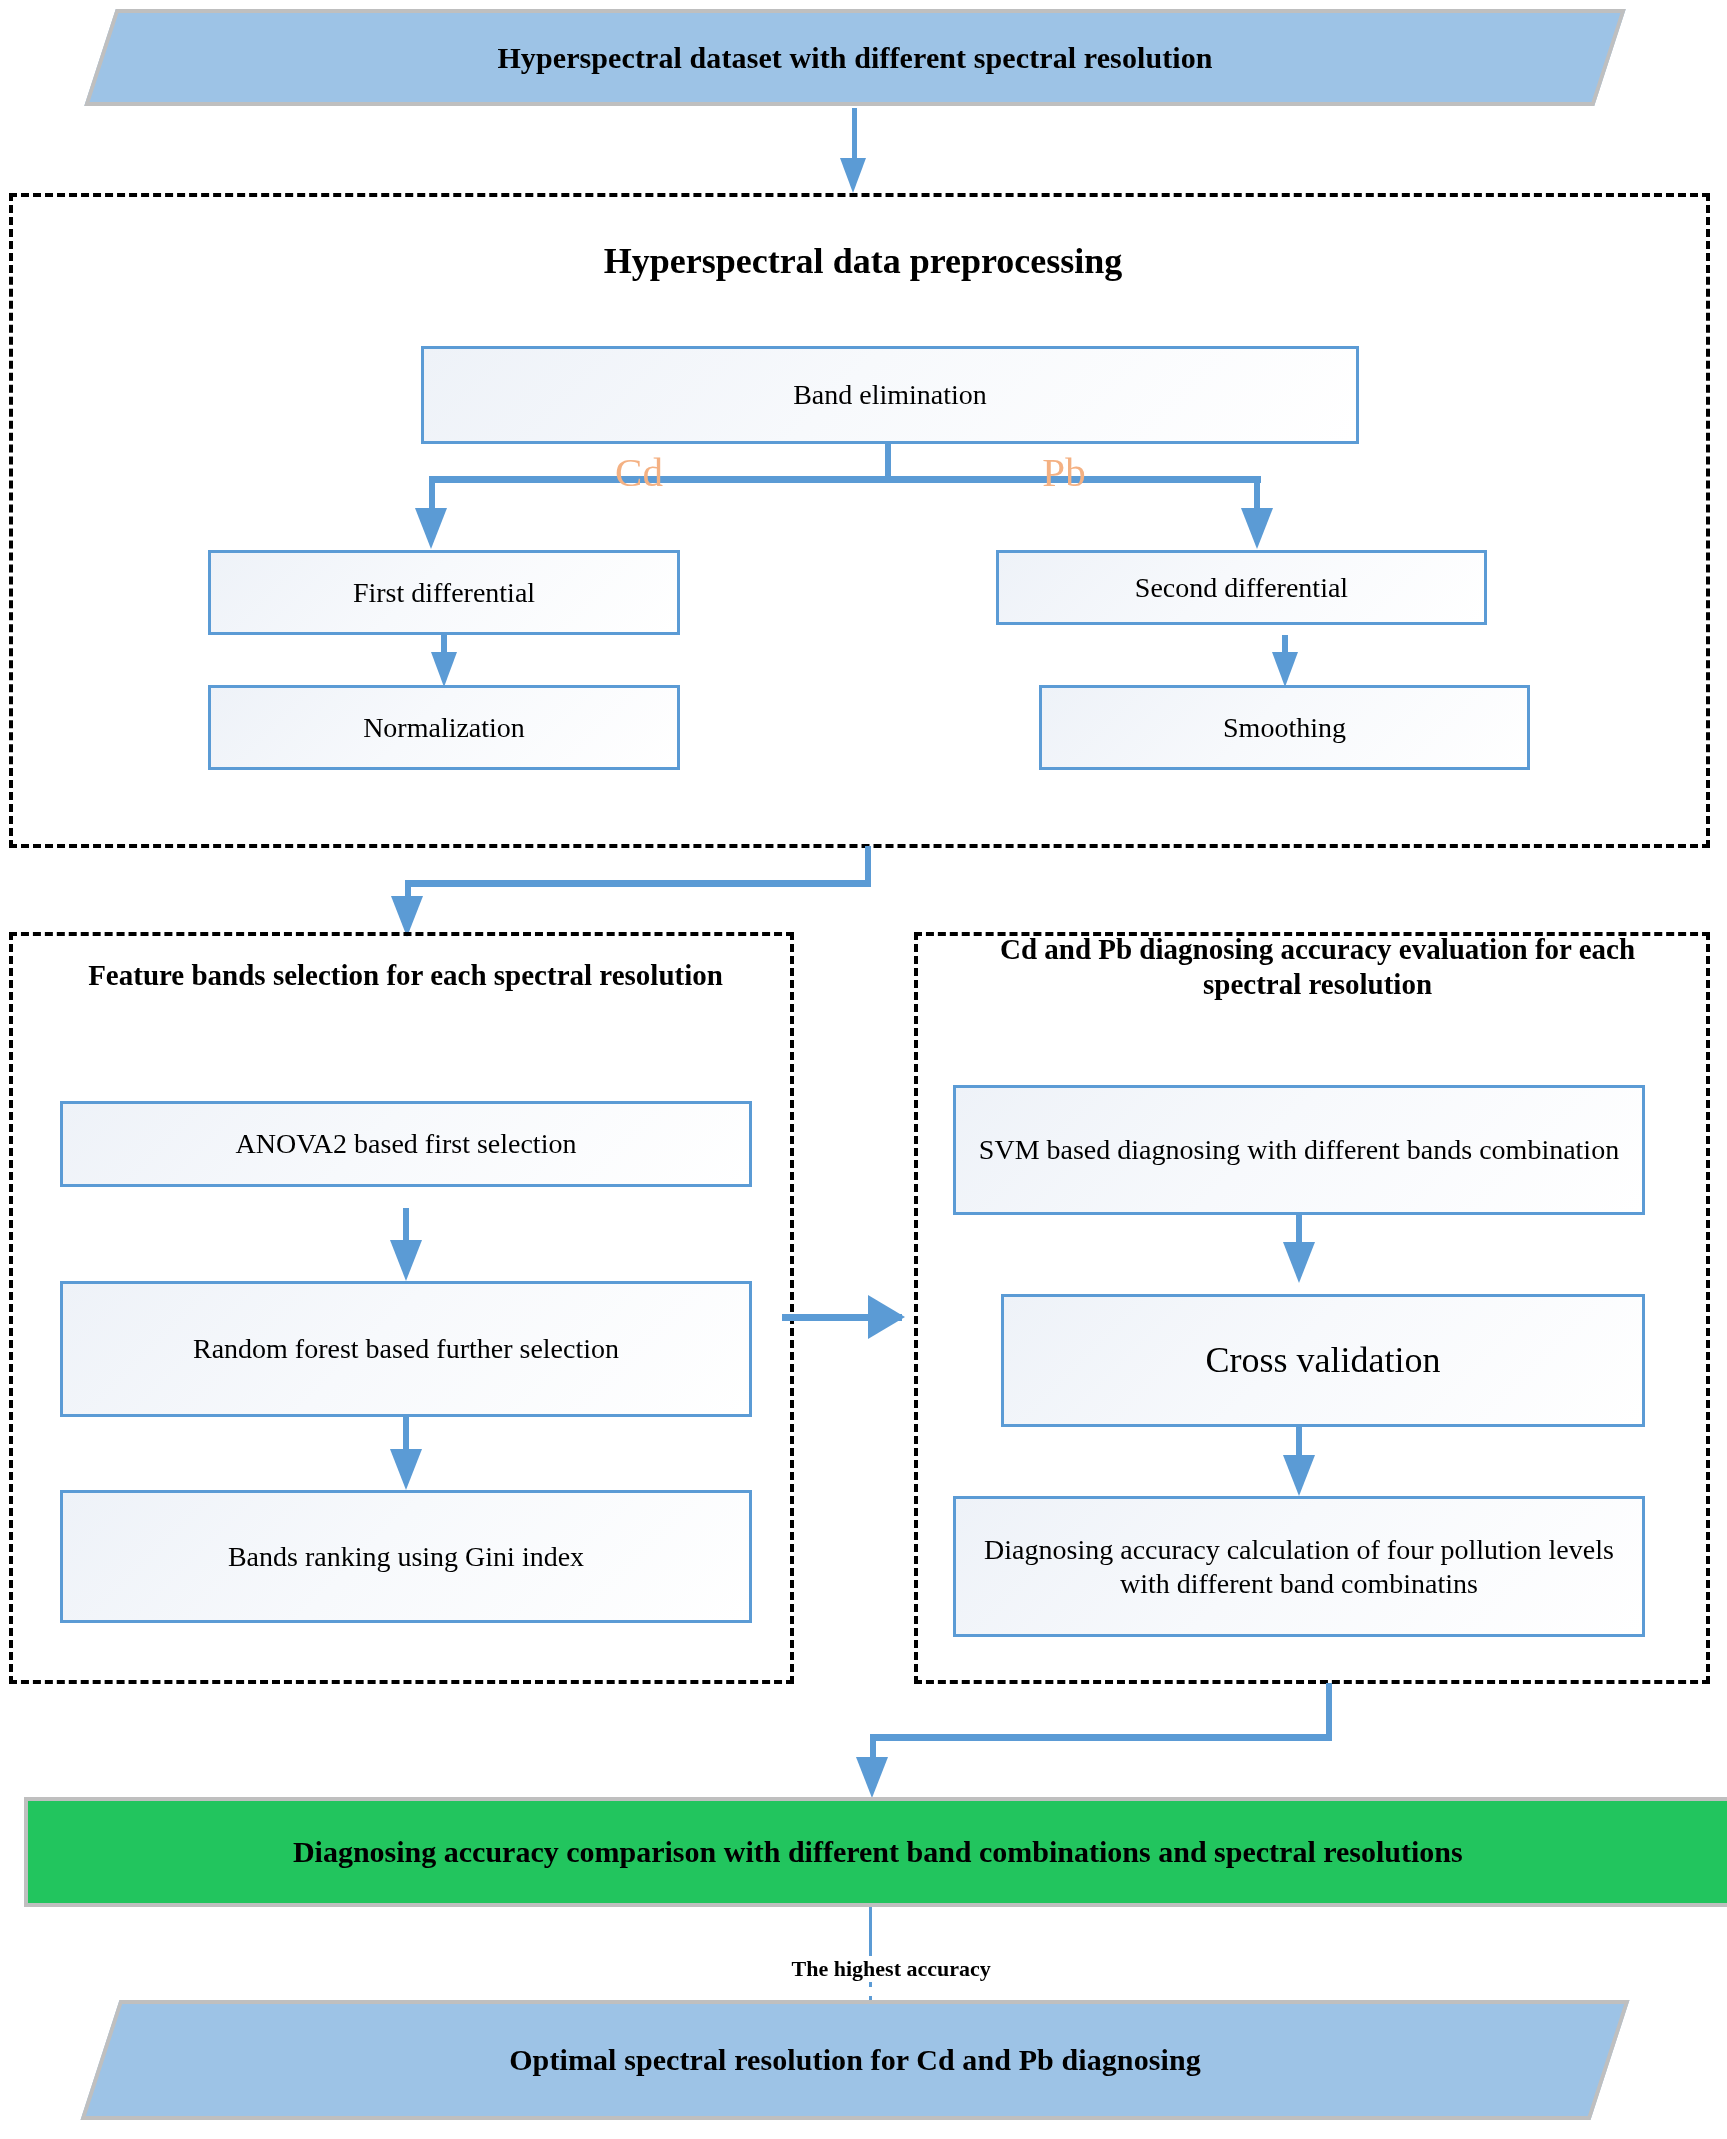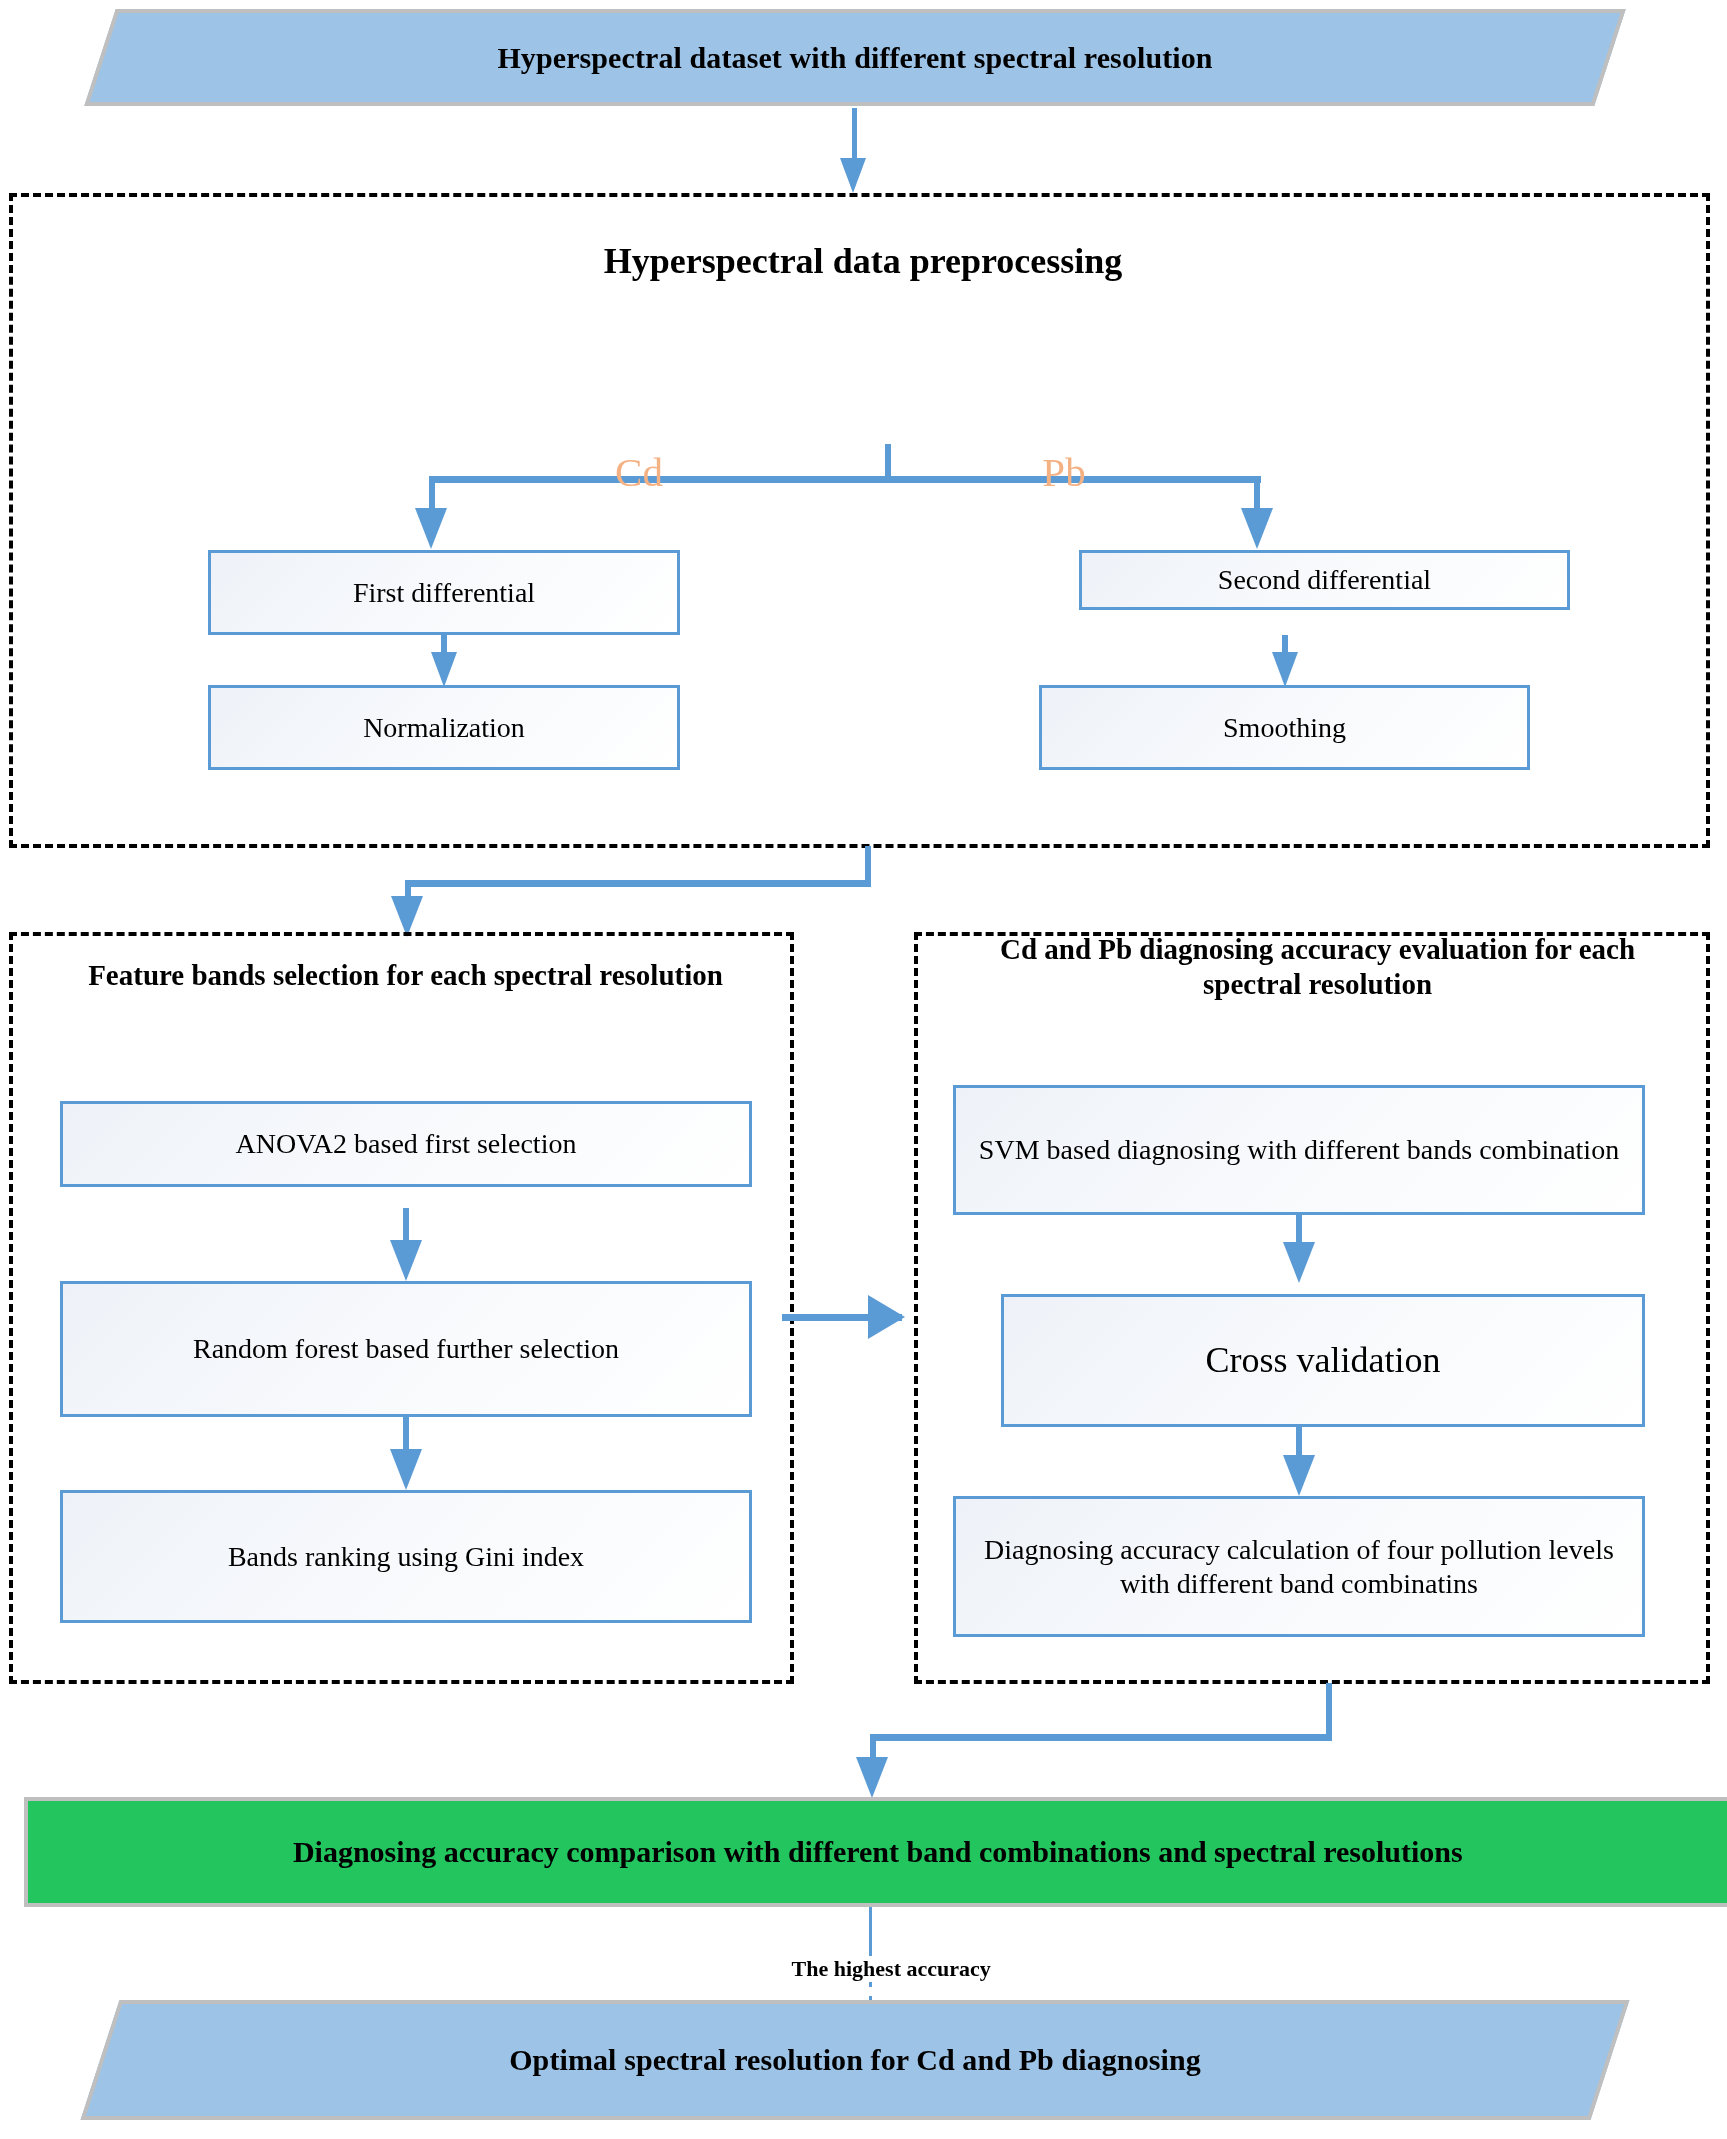--- a/index.html
+++ b/index.html
@@ -110,41 +110,42 @@
     <div class="txt" style="font-size:30px;">Hyperspectral dataset with different spectral resolution</div>
   </div>
 
   <div class="vline" style="left:852px;top:108px;width:4.7px;height:52px;"></div>
   <div class="arrowdown sm" style="left:840px;top:158px;"></div>
 
   <div class="dashbox" style="left:9.3px;top:193px;width:1701px;height:655px;"></div>
 
   <div class="gtitle" style="left:464px;top:240px;width:798px;font-size:36px;">Hyperspectral data preprocessing</div>
 
+  <div class="pbox" style="left:421px;top:346px;width:938px;height:98px;font-size:28px;">Band elimination</div>
 
   <div class="vline" style="left:885px;top:444px;width:6px;height:35px;"></div>
 
   <div class="hline" style="left:429px;top:476px;width:832px;height:6.7px;"></div>
 
   <div class="vline" style="left:429px;top:476px;width:6px;height:35px;"></div>
   <div class="arrowdown" style="left:415px;top:508px;"></div>
 
   <div class="vline" style="left:1254px;top:476px;width:6px;height:35px;"></div>
   <div class="arrowdown" style="left:1241px;top:508px;"></div>
 
   <div class="branchlabel" style="left:586px;top:448px;width:106px;font-size:41px;">Cd</div>
   <div class="branchlabel" style="left:1011px;top:448px;width:106px;font-size:41px;">Pb</div>
 
   <div class="pbox" style="left:208px;top:550px;width:472px;height:85px;font-size:28px;">First differential</div>
   <div class="vline" style="left:441px;top:635px;width:6px;height:20px;"></div>
   <div class="arrowdown sm" style="left:431px;top:652px;"></div>
 
   <div class="pbox" style="left:208px;top:685px;width:472px;height:85px;font-size:28px;">Normalization</div>
 
-  <div class="pbox" style="left:1079px;top:550px;width:491px;height:60px;font-size:28px;">Second differential</div>
+  <div class="pbox" style="left:996px;top:550px;width:491px;height:75px;font-size:28px;">Second differential</div>
   <div class="vline" style="left:1282px;top:635px;width:6px;height:20px;"></div>
   <div class="arrowdown sm" style="left:1272px;top:652px;"></div>
 
   <div class="pbox" style="left:1039px;top:685px;width:491px;height:85px;font-size:28px;">Smoothing</div>
 
   <div class="vline" style="left:865px;top:846px;width:6px;height:39px;"></div>
   <div class="hline" style="left:405px;top:880px;width:466px;height:6.7px;"></div>
   <div class="vline" style="left:405px;top:880px;width:6px;height:27px;"></div>
   <div class="arrowdown" style="left:391px;top:896px;"></div>
 

